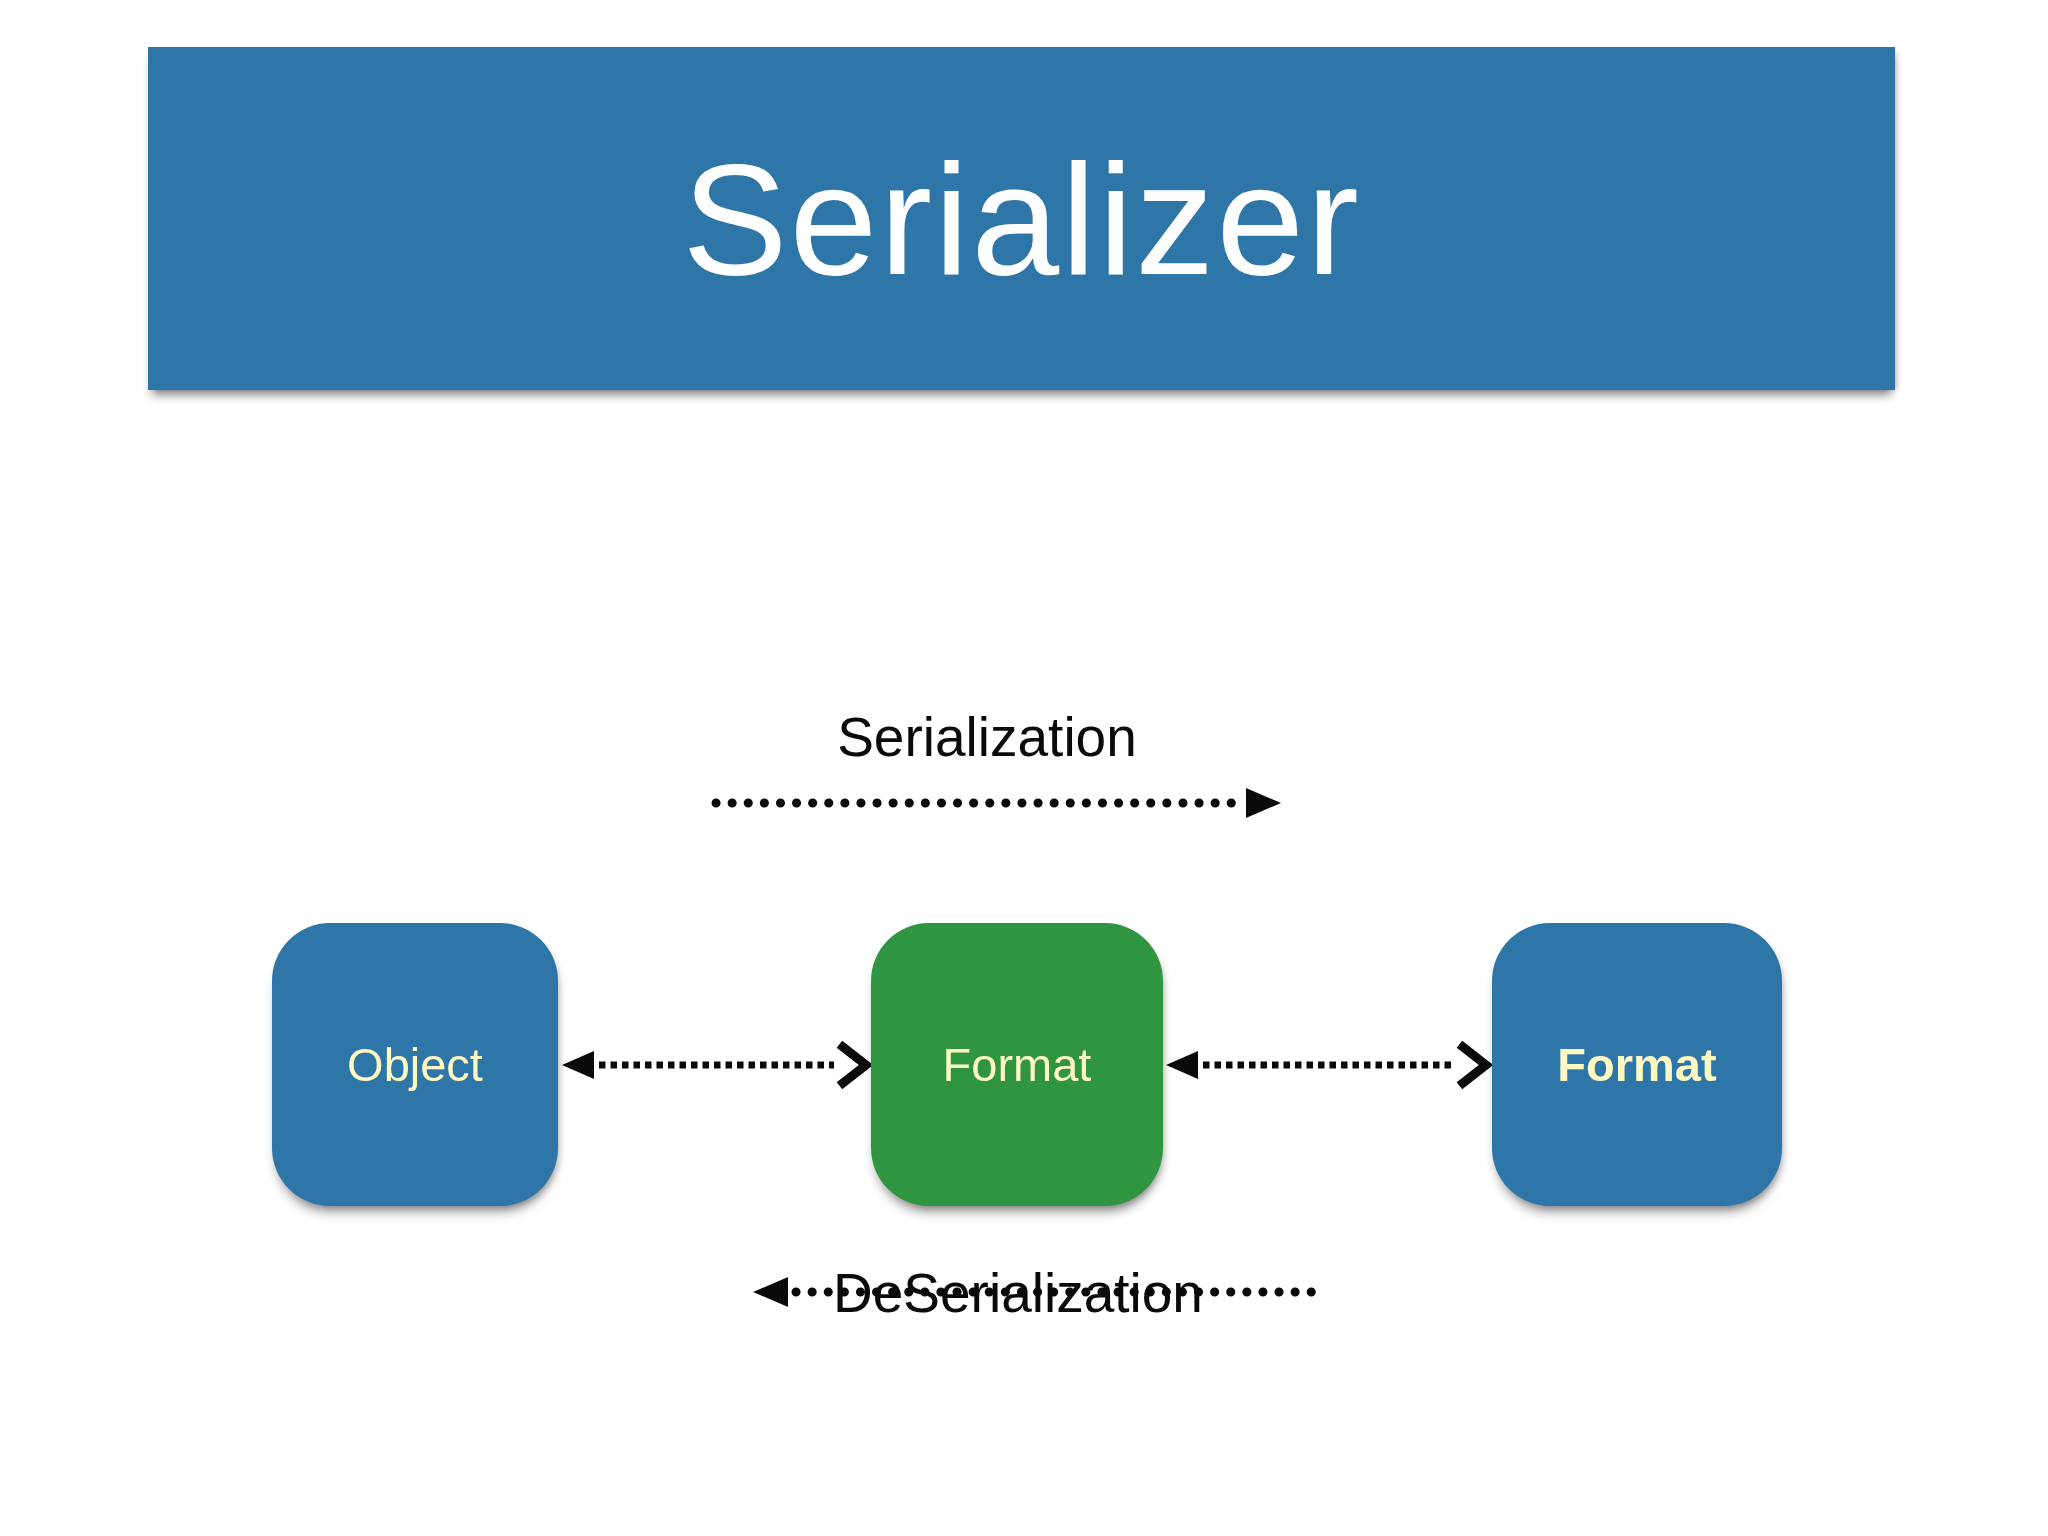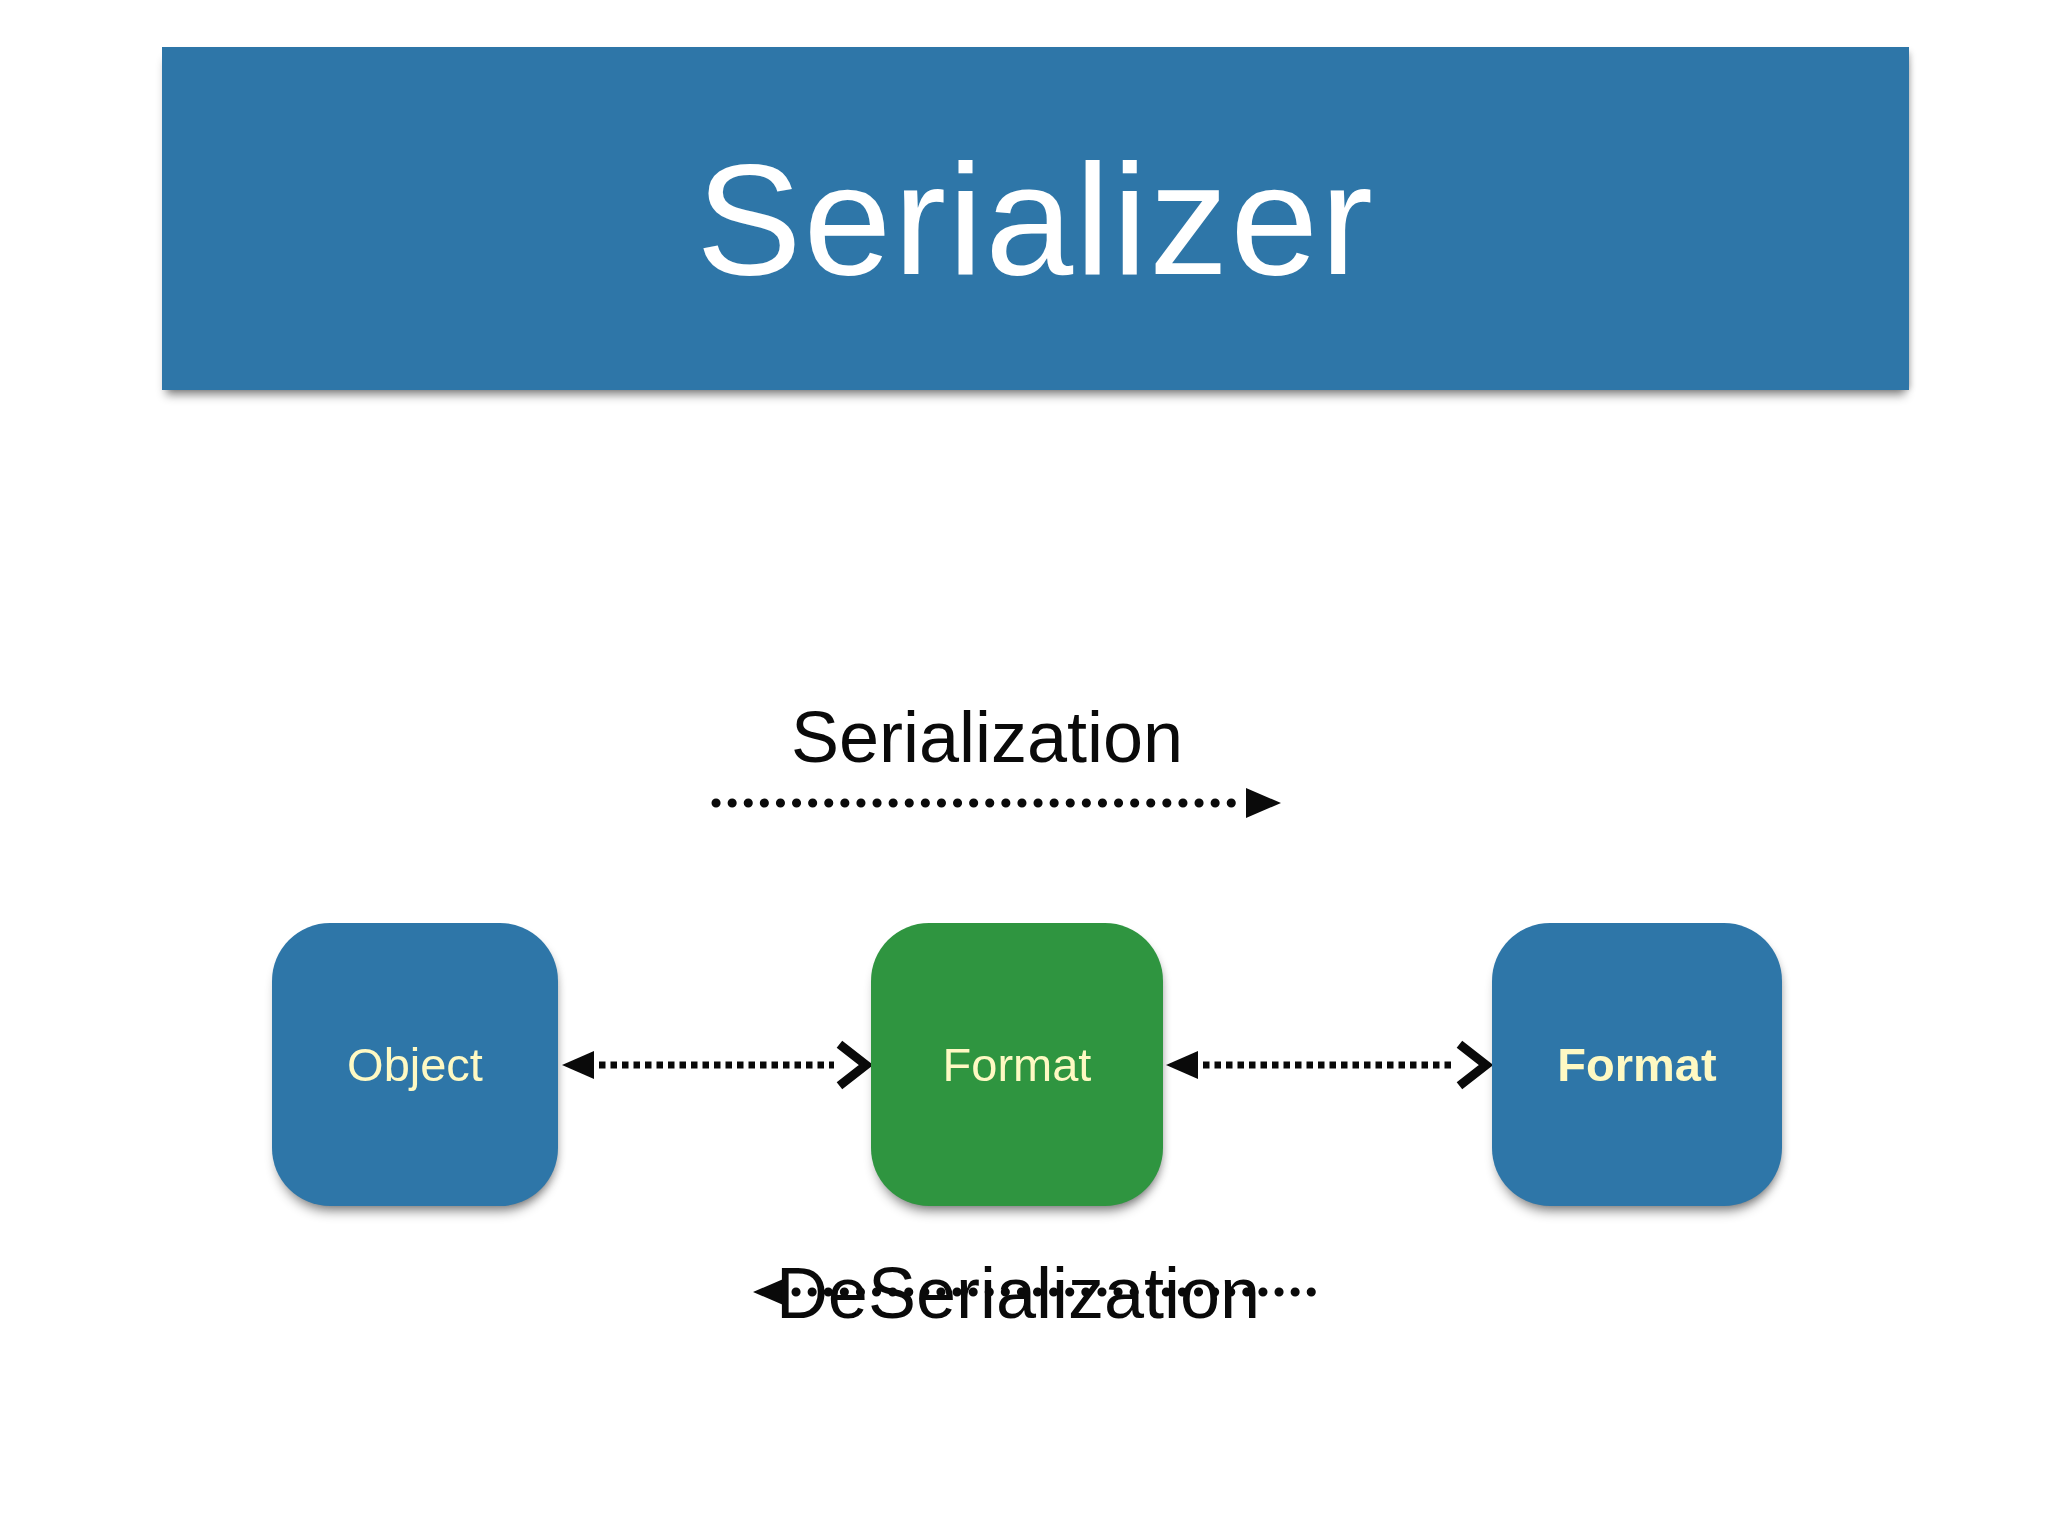--- a/index.html
+++ b/index.html
@@ -11,21 +11,21 @@
   .canvas {
     position: relative;
     width: 2048px;
     height: 1536px;
     background: #ffffff;
     overflow: hidden;
   }
   
   .banner {
     position: absolute;
-    left: 162px;
+    left: 148px;
     top: 47px;
     width: 1747px;
     height: 343px;
     background: #2e76a8;
     display: flex;
     align-items: center;
     justify-content: center;
     box-shadow: 0 9px 9px -4px rgba(0,0,0,0.45), 4px 2px 6px -3px rgba(0,0,0,0.25);
   }
   .banner h1 {
@@ -34,21 +34,21 @@
     font-size: 158px;
     font-weight: 400;
     letter-spacing: 2px;
     line-height: 1;
   }
   
   .flow-label {
     position: absolute;
     color: #0a0a0a;
     font-weight: 400;
-    font-size: 72px;
+    font-size: 55px;
     line-height: 80px;
     text-align: center;
     white-space: nowrap;
   }
   #serialization-label {
     left: 687px;
     top: 697px;
     width: 600px;
   }
   #deserialization-label {

